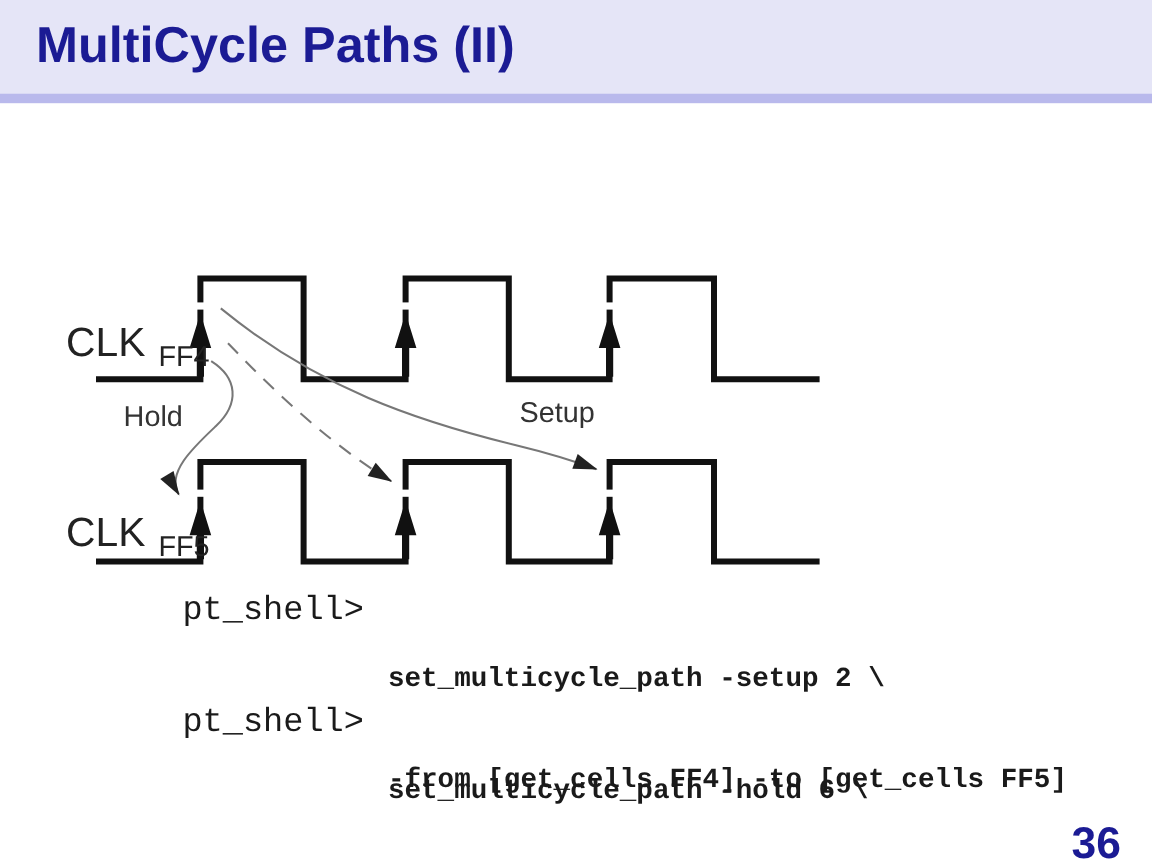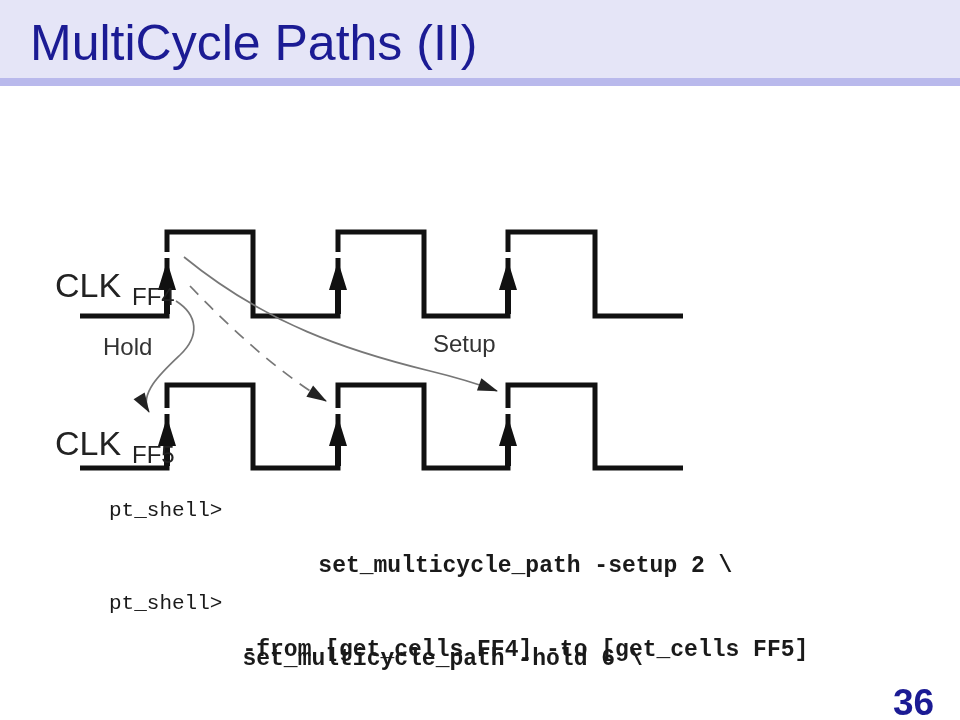--- a/index.html
+++ b/index.html
@@ -20,22 +20,22 @@
   .header-bar {
     position: absolute;
     left: 0; top: 78px;
     width: 960px; height: 8px;
     background: #B9B9EC;
   }
   .title {
     position: absolute;
     left: 30px; top: 14px;
     margin: 0;
-    font-size: 50px;
-    font-weight: normal;
+    font-size: 42px;
+    font-weight: bold;
     color: #1B1B94;
     letter-spacing: 0px;
     white-space: nowrap;
   }
   .diagram-svg {
     position: absolute;
     left: 0; top: 0;
     width: 960px; height: 720px;
   }
   .wave {
@@ -61,30 +61,30 @@
   .anno     { font-size: 24px; fill: #333333; }
   .code-block {
     position: absolute;
     display: flex;
     align-items: baseline;
     color: #1a1a1a;
     white-space: pre;
   }
   .code-block .prompt {
     font-family: "Liberation Mono", "DejaVu Sans Mono", monospace;
-    font-size: 21px;
+    font-size: 28px;
     line-height: 28px;
+    margin-left: 43px;
   }
   .code-block .cmd {
     margin-left: 20px;
     font-family: "Liberation Mono", "DejaVu Sans Mono", monospace;
     font-size: 23px;
     font-weight: bold;
     line-height: 28px;
-    text-align: center;
   }
   .code-1 { left: 109px; top: 496px; }
   .code-2 { left: 109px; top: 589px; }
   .page-number {
     position: absolute;
     left: 893px; top: 682px;
     font-size: 37px;
     font-weight: bold;
     color: #1B1B94;
   }

